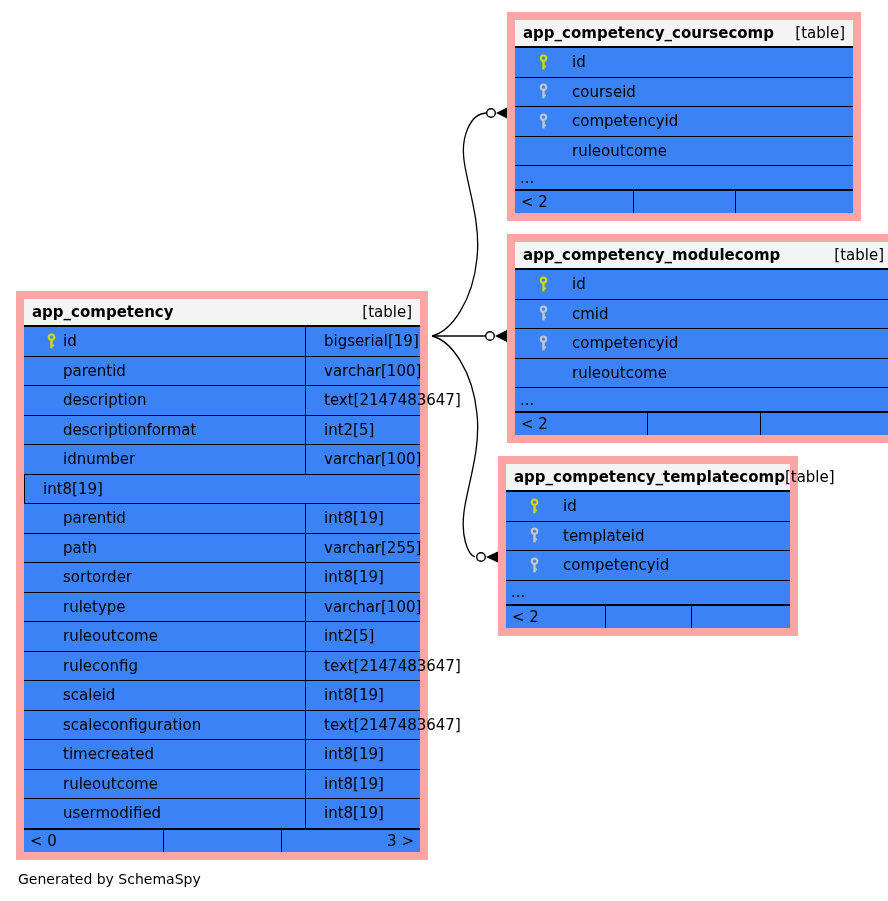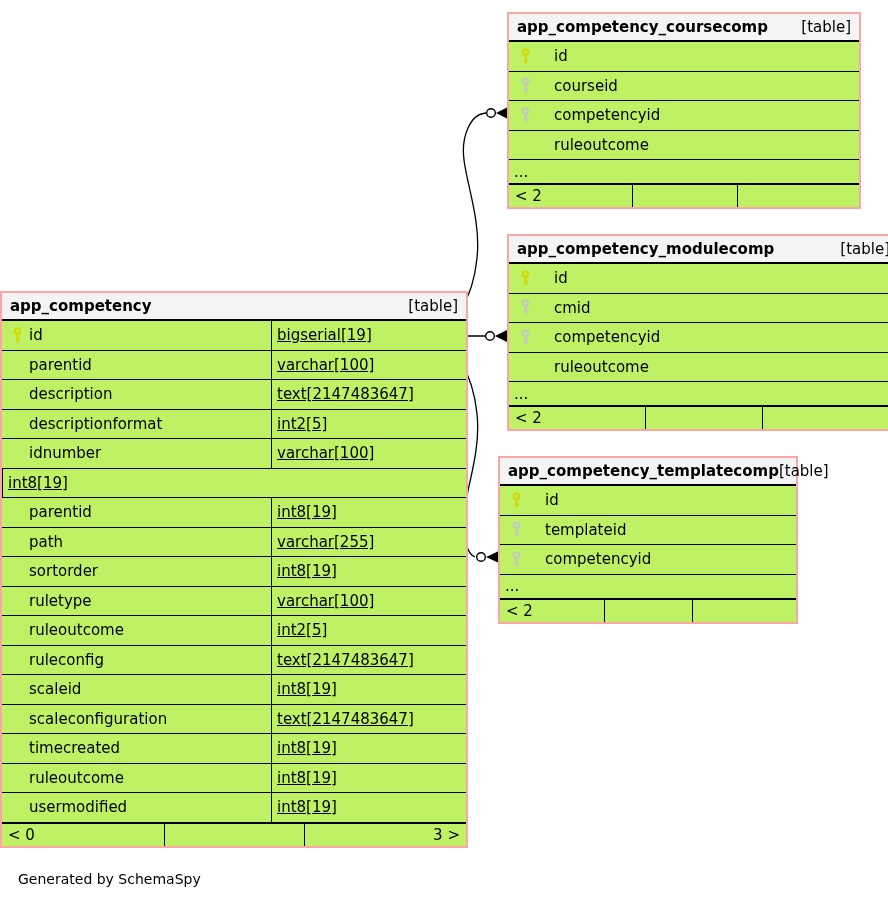--- a/index.html
+++ b/index.html
@@ -2,47 +2,47 @@
 <html><head>
 <meta charset="utf-8">
 <style>
   html,body { margin:0; padding:0; }
   body {
     width:888px; height:901px; position:relative; background:#ffffff;
     font-family:"DejaVu Sans", sans-serif; color:#000;
   }
   .schema-table {
     position:absolute; box-sizing:border-box;
-    border:2px solid #fca5a5; background:#bef264;
-  }
-  #t-competency   { left:0;  top:291px; width:468px; }
+    border:8px solid #fca5a5; background:#3b82f6;
+  }
+  #t-competency   { left:16px;  top:291px; width:412px; }
   #t-coursecomp   { left:507px; top:12px;  width:354px; }
   #t-modulecomp   { left:507px; top:234px; width:393px; }
   #t-templatecomp { left:498px; top:456px; width:300px; }
 
   .thead {
     height:26px; background:#f4f4f4; border-bottom:2px solid #000;
     display:flex; justify-content:space-between; align-items:center;
     padding:0 8px; font-size:15px;
   }
   .ttitle { font-weight:bold; white-space:nowrap; }
   .ttag   { white-space:nowrap; }
 
   .trow { display:flex; align-items:stretch; border-top:1px solid #000; height:28.5px; font-size:15px; }
   .trows .trow:first-child { border-top:none; }
-  .rowleft { display:flex; align-items:center; padding-left:10px; box-sizing:border-box; }
+  .rowleft { display:flex; align-items:center; padding-left:10px; box-sizing:border-box;margin-left:12px; }
   .two-col .rowleft { flex:0 0 269px; }
   .one-col .rowleft { flex:1 1 auto; padding-left:11px; }
   .kicon { width:17px; display:inline-flex; align-items:center; flex:none; }
   .one-col .kicon { width:34px; }
   .kicon svg { display:block; }
   .cname { white-space:nowrap; }
   .ctype {
     flex:1 1 auto; border-left:1px solid #000; display:flex; align-items:center;
-    padding-left:5px; white-space:nowrap;text-decoration:underline;
+    padding-left:18px; white-space:nowrap;
   }
 
   .ellipsis-row {
     border-top:1px solid #000; height:23px; display:flex; align-items:center;
     padding-left:5px; font-size:15px;
   }
   .tfoot { border-top:2px solid #000; height:22px; display:flex; font-size:15px; }
   .fcell { display:flex; align-items:center; padding:0 6px; box-sizing:border-box; white-space:nowrap; }
   .fcell.left  { width:35%; }
   .fcell.mid   { width:30%; border-left:1px solid #000; }

